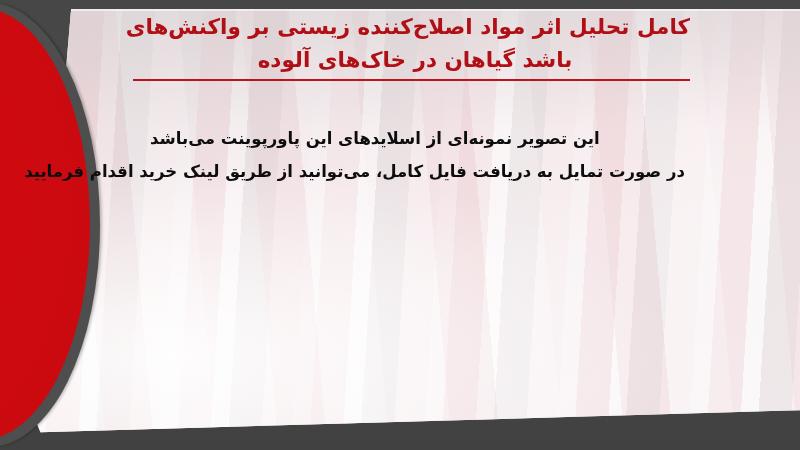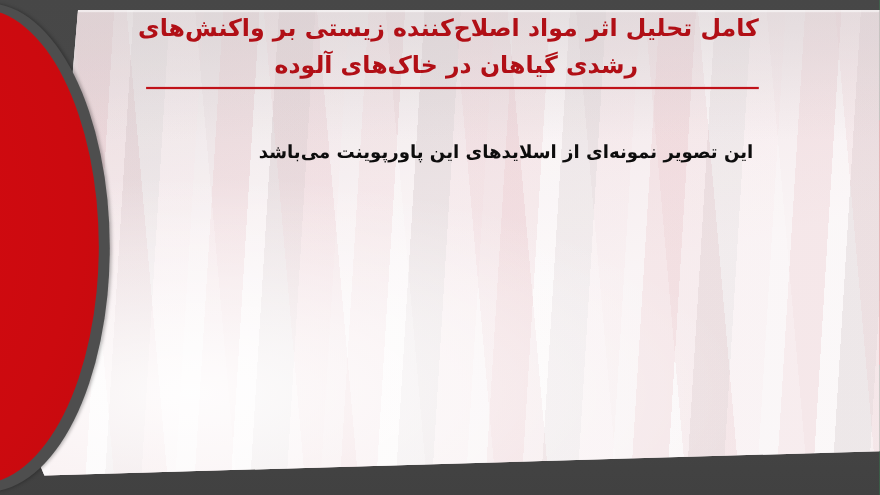--- a/index.html
+++ b/index.html
@@ -165,21 +165,21 @@
     border-top: 2px solid #c01219;
     z-index: 9;
   }
 
   .body-block {
     position: absolute;
     right: 115px;
     left: 150px;
     top: 122px;
     direction: rtl;
-    text-align: right;
+    text-align: left;
   }
   .body-line {
     color: #0d0d0d;
     font-size: 16.5px;
     font-weight: bold;
     line-height: 33px;
     white-space: nowrap;
   }
 </style>
 </head>
@@ -198,24 +198,25 @@
     <div class="panel-topedge"></div>
   </div>
 
   <div class="left-blob-rim"></div>
   <div class="left-blob"></div>
 
   <div class="content">
 
     <div class="title-block">
       <div class="title-line">کامل تحلیل اثر مواد اصلاح‌کننده زیستی بر واکنش‌های</div>
-      <div class="title-line">رشدی گیاهان در خاک‌های آلوده</div>
+      <div class="title-line">باشد گیاهان در خاک‌های آلوده</div>
     </div>
 
     <div class="title-underline"></div>
 
     <div class="body-block">
       <div class="body-line">این تصویر نمونه‌ای از اسلایدهای این پاورپوینت می‌باشد</div>
+      <div class="body-line">در صورت تمایل به دریافت فایل کامل، می‌توانید از طریق لینک خرید اقدام فرمایید</div>
     </div>
 
   </div>
 
 </div>
 
 </body></html>

